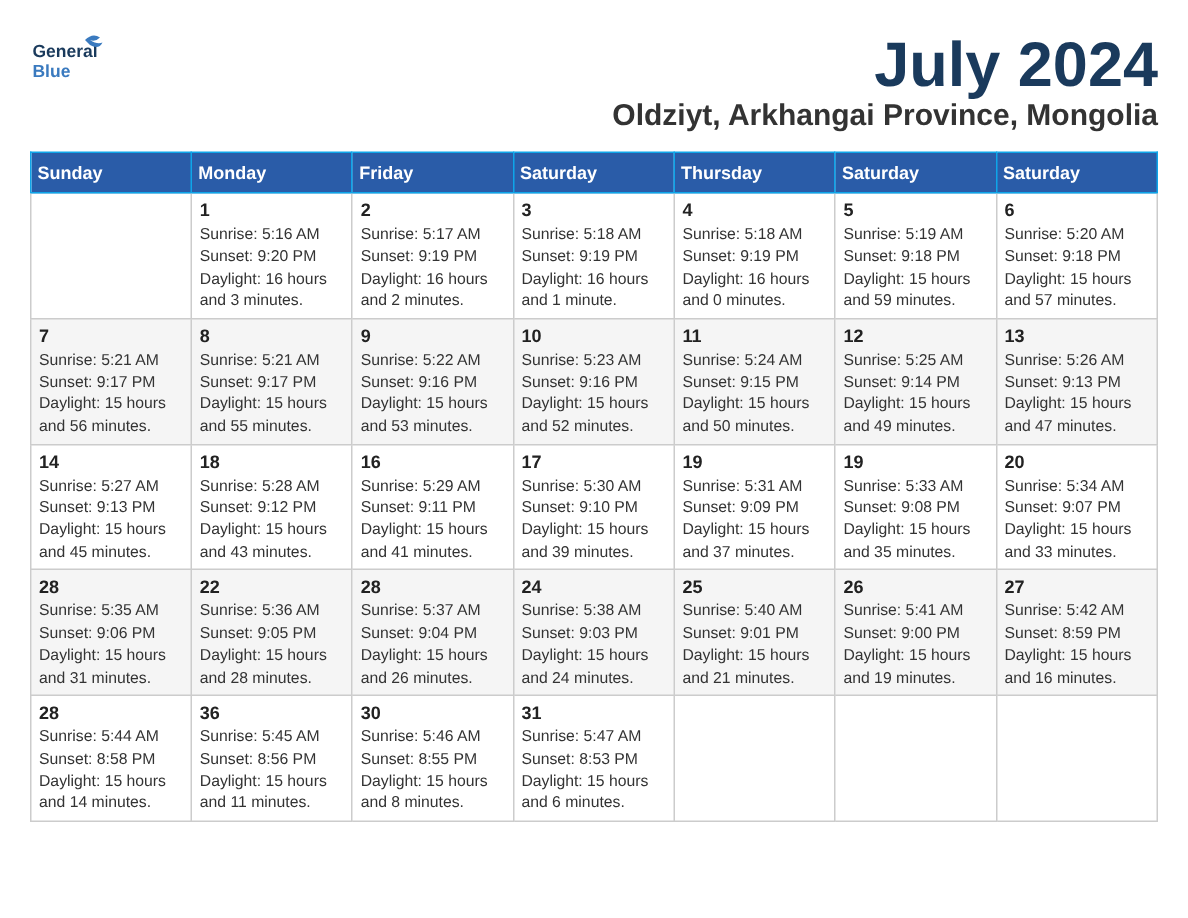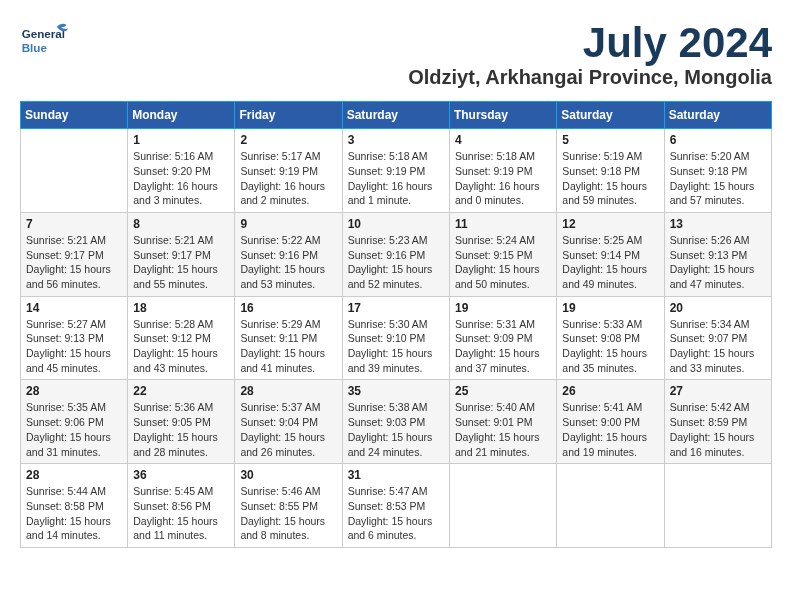--- a/index.html
+++ b/index.html
@@ -211,21 +211,21 @@
         </td>
         <td>
           <span class="day-num">22</span>
           <div class="day-info">Sunrise: 5:36 AM<br>Sunset: 9:05 PM<br>Daylight: 15 hours<br>and 28 minutes.</div>
         </td>
         <td>
           <span class="day-num">28</span>
           <div class="day-info">Sunrise: 5:37 AM<br>Sunset: 9:04 PM<br>Daylight: 15 hours<br>and 26 minutes.</div>
         </td>
         <td>
-          <span class="day-num">35</span>
+          <span class="day-num">24</span>
           <div class="day-info">Sunrise: 5:38 AM<br>Sunset: 9:03 PM<br>Daylight: 15 hours<br>and 24 minutes.</div>
         </td>
         <td>
           <span class="day-num">25</span>
           <div class="day-info">Sunrise: 5:40 AM<br>Sunset: 9:01 PM<br>Daylight: 15 hours<br>and 21 minutes.</div>
         </td>
         <td>
           <span class="day-num">26</span>
           <div class="day-info">Sunrise: 5:41 AM<br>Sunset: 9:00 PM<br>Daylight: 15 hours<br>and 19 minutes.</div>
         </td>

